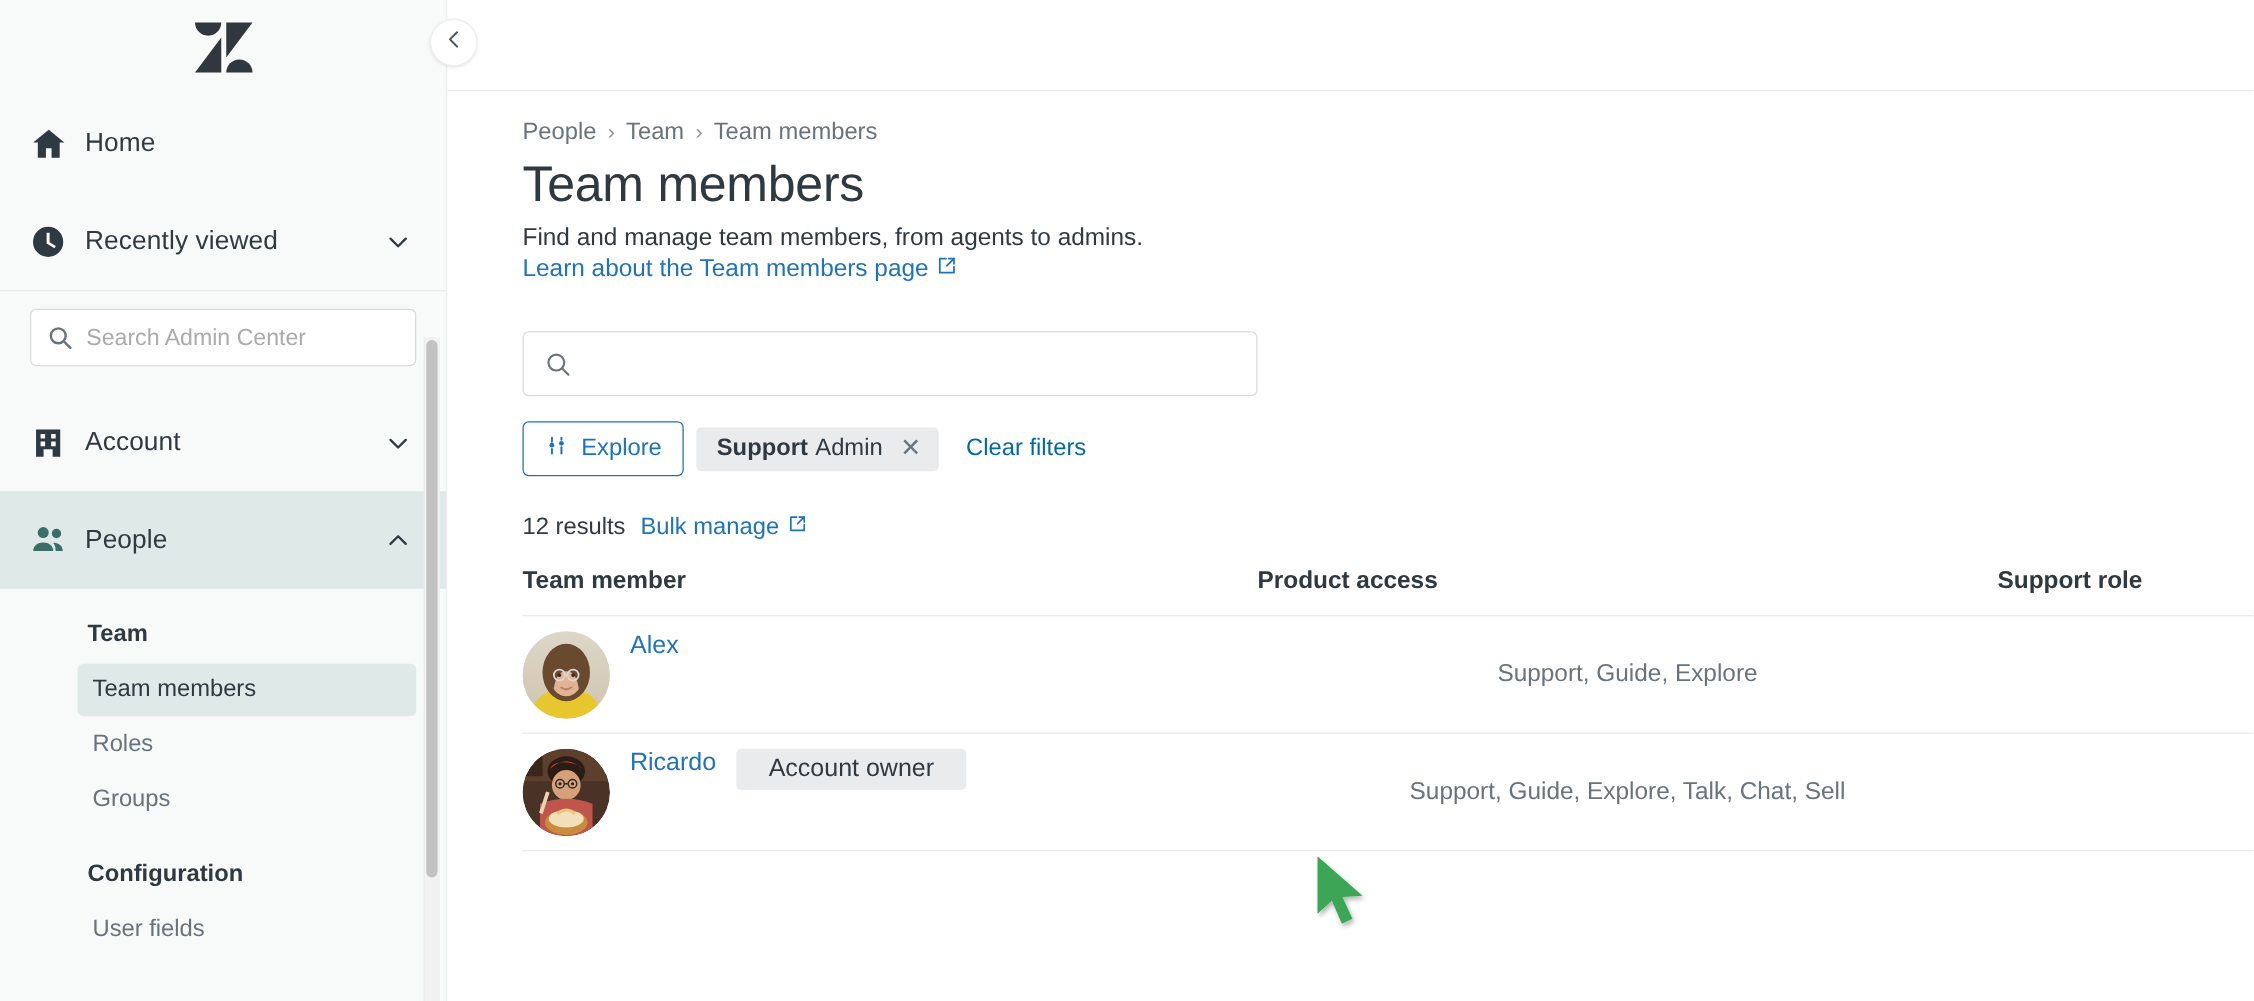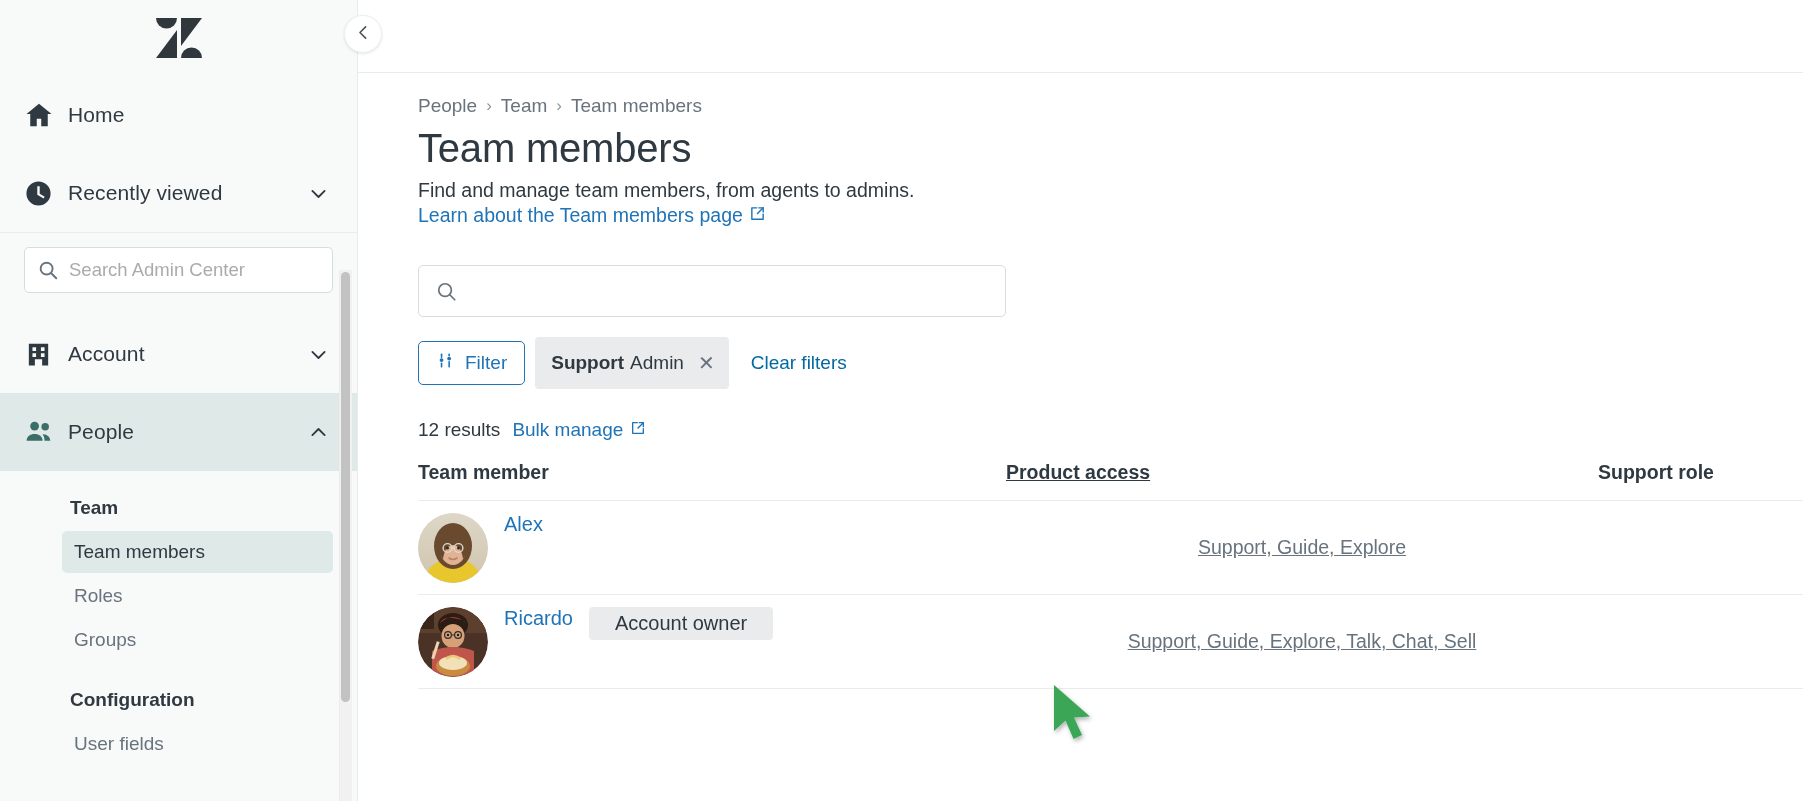--- a/index.html
+++ b/index.html
@@ -267,21 +267,21 @@
     background: #fff;
     display: inline-flex;
     align-items: center;
     gap: 10px;
     padding: 0 17px;
     font-size: 19px;
     cursor: pointer;
     font-family: "Liberation Sans", sans-serif;
   }
   .chip {
-    height: 52px;
+    height: 35px;
     background: #e9ebed;
     border-radius: 4px;
     display: inline-flex;
     align-items: center;
     padding: 0 14px 0 16px;
     gap: 14px;
     font-size: 19px;
     color: #2f3941;
     cursor: pointer;
   }
@@ -322,21 +322,21 @@
     align-items: flex-end;
     border-bottom: 1px solid #e9ebed;
     padding-bottom: 16px;
   }
   .th {
     font-size: 19.5px;
     font-weight: bold;
     color: #2f3941;
   }
   .col-member { flex: 0 0 588px; }
-  .col-product { flex: 0 0 592px; text-decoration: underline; }
+  .col-product { flex: 0 0 592px; }
   .col-role { flex: 1 1 auto; }
 
   .tbl-row {
     display: flex;
     align-items: center;
     border-bottom: 1px solid #e9ebed;
     min-height: 94px;
   }
   .member-cell {
     display: flex;
@@ -541,21 +541,21 @@
           <span>
             <svg width="19" height="19" viewBox="0 0 24 24" fill="currentColor">
               <rect x="6" y="3" width="2" height="6" rx="1"></rect>
                 <circle cx="7" cy="11.5" r="2.4"></circle>
                 <rect x="6" y="14.5" width="2" height="6.5" rx="1"></rect>
               <rect x="15.6" y="3" width="2" height="4" rx="1"></rect>
                 <circle cx="16.6" cy="9.6" r="2.4"></circle>
                 <rect x="15.6" y="12.6" width="2" height="8.4" rx="1"></rect>
             </svg>
           </span>
-          <span>Filter</span>
+          <span>Explore</span>
         </button>
 
         <div class="chip">
           <span>
             <span class="chip-key">Support</span><span class="chip-val">Admin</span>
           </span>
           <span class="chip-x">✕</span>
         </div>
 
         <span class="clear-filters">Clear filters</span>

